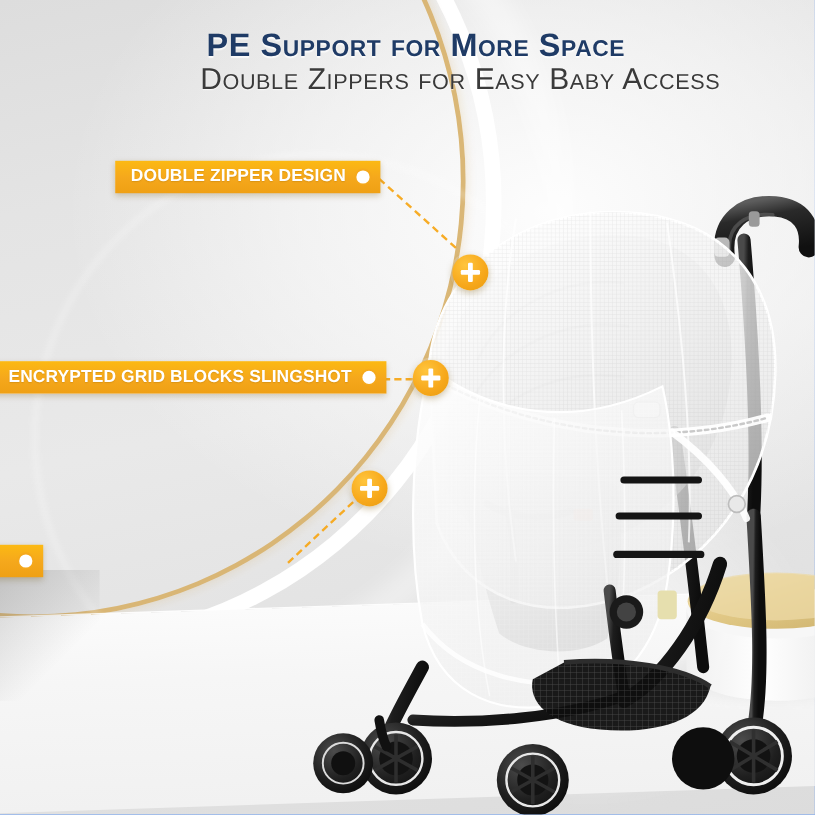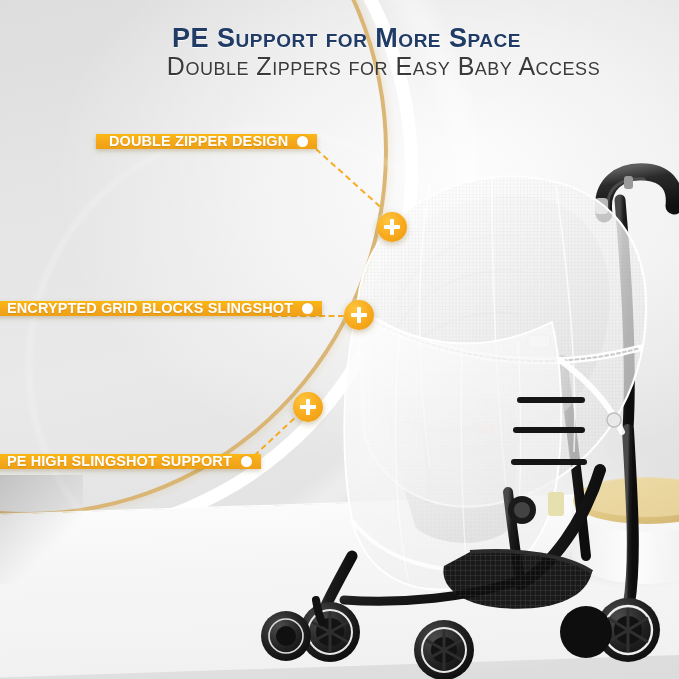--- a/index.html
+++ b/index.html
@@ -84,21 +84,21 @@
   .h2{
     font-size:25px;font-weight:400;color:#3a3a3a;
     padding-left:74px;
     text-shadow:0 1px 1px rgba(255,255,255,.75);
   }
 
   
   .badge{
     position:absolute;
     display:flex;align-items:center;
-    height:15px;
+    height:27px;
     background:linear-gradient(180deg,#fcb913 0%,#f5a81c 52%,#efa014 100%);
     box-shadow:0 2px 5px rgba(120,90,20,.28);
     padding:0 9px 0 13px;
     white-space:nowrap;
     justify-content:space-between;
   }
   .badge .txt{
     color:#ffffff;font-size:14.5px;font-weight:700;
     letter-spacing:.1px;line-height:1;
     text-shadow:0 1px 1px rgba(150,100,0,.28);
@@ -352,21 +352,20 @@
 
   <div class="badge" id="badge-zipper">
     <span class="txt">DOUBLE ZIPPER DESIGN</span>
     <span class="knob"></span>
   </div>
   <div class="badge" id="badge-grid">
     <span class="txt">ENCRYPTED GRID BLOCKS SLINGSHOT</span>
     <span class="knob"></span>
   </div>
   <div class="badge" id="badge-support">
-    <span class="txt">PE HIGH SLINGSHOT SUPPORT</span>
     <span class="knob"></span>
   </div>
 
   <div class="plus" id="plus-zipper"></div>
   <div class="plus" id="plus-grid"></div>
   <div class="plus" id="plus-support"></div>
 
 </div>
 
 </body></html>

